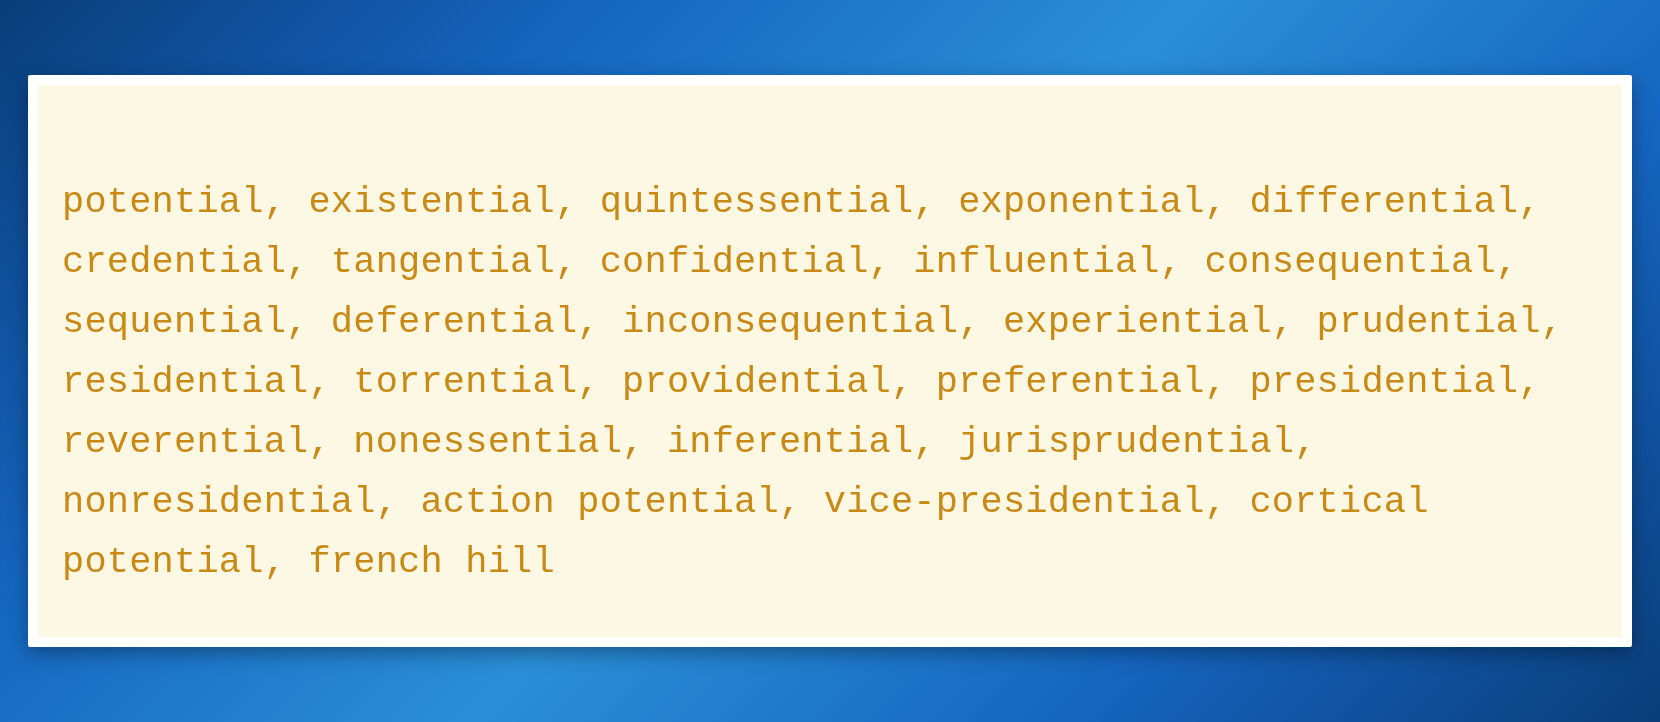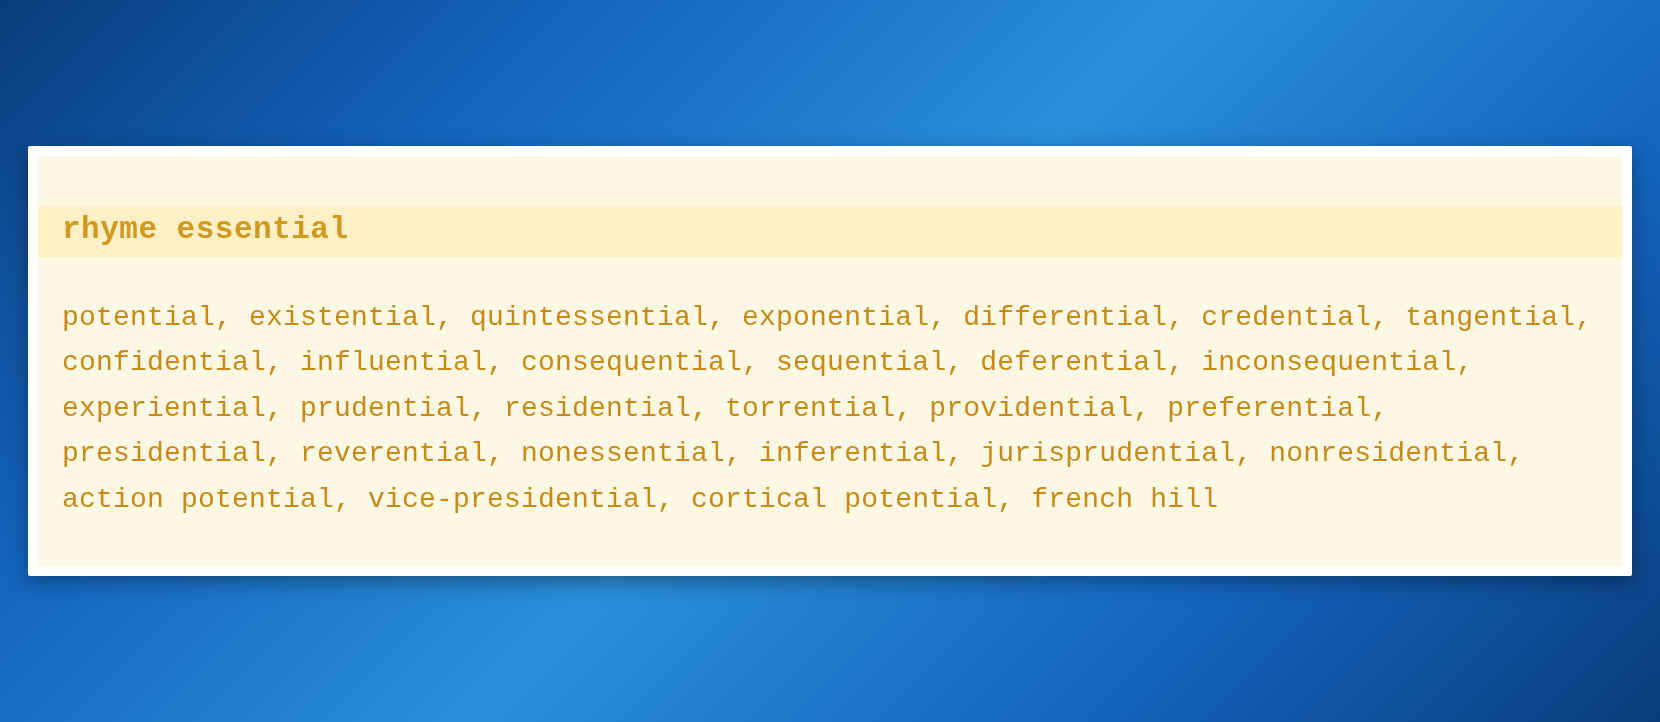--- a/index.html
+++ b/index.html
@@ -49,33 +49,30 @@
       color: #d19a1f;
       letter-spacing: 0.5px;
     }
     
     .results-area {
       padding: 38px 24px 12px 24px;
     }
     
     .results-text {
       font-family: "Courier New", Courier, monospace;
-      font-size: 28px;
+      font-size: 37px;
       font-weight: 500;
       color: #c88a15;
       line-height: 1.62;
       letter-spacing: 0.2px;
     }
   </style>
 </head>
 <body>
 
 <div class="card-outer">
   <div class="card">
     <div class="header-spacer"></div>
-    <div class="query-bar">
-      <span class="query-text">rhyme essential</span>
-    </div>
     <div class="results-area">
       <div class="results-text">potential, existential, quintessential, exponential, differential, credential, tangential, confidential, influential, consequential, sequential, deferential, inconsequential, experiential, prudential, residential, torrential, providential, preferential, presidential, reverential, nonessential, inferential, jurisprudential, nonresidential, action potential, vice-presidential, cortical potential, french hill</div>
     </div>
   </div>
 </div>
 
 </body></html>

